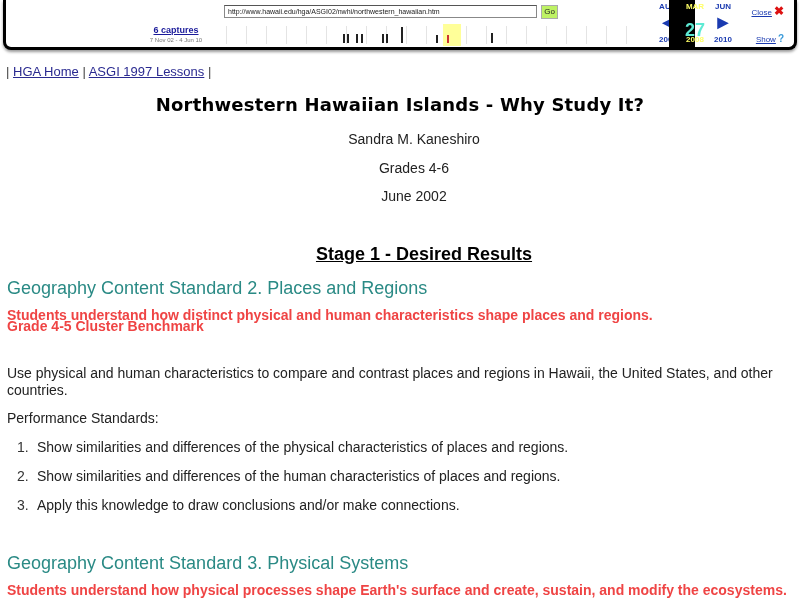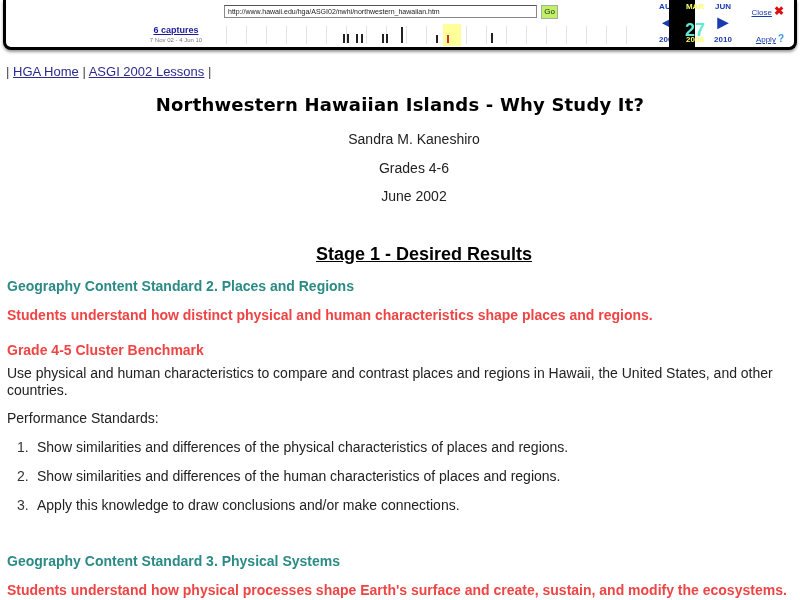--- a/index.html
+++ b/index.html
@@ -43,21 +43,21 @@
   .help-link .q { color: #3a9ad9; font-size: 10px; font-weight: bold; text-decoration: none; display: inline-block; margin-left: 2px; }
 
   
   .nav { position: absolute; left: 6px; top: 64px; font-size: 13px; color: #444; }
   .nav a { color: #2a2a90; text-decoration: underline; }
   .title { position: absolute; left: 0; top: 94px; width: 800px; text-align: center;
            font-family: "DejaVu Sans", sans-serif; font-size: 18px; font-weight: bold; color: #000; letter-spacing: 0.2px; }
   .center-line { position: absolute; left: 0; width: 800px; text-align: center; font-size: 14px; color: #222; padding-left: 28px; }
   .stage { position: absolute; left: 0; top: 244px; width: 800px; text-align: center; font-size: 18px;
            font-weight: bold; text-decoration: underline; color: #000; padding-left: 48px; }
-  .std-head { position: absolute; left: 7px; font-size: 14px; font-weight: bold; color: #2a8a85; }
+  .std-head { position: absolute; left: 7px; font-size: 18px; font-weight: normal; color: #2a8a85; }
   .bold-line { position: absolute; left: 7px; font-size: 14px; font-weight: bold; color: #ef4444; }
   .para { position: absolute; left: 7px; width: 786px; font-size: 14px; color: #222; line-height: 17px; }
   .ol { position: absolute; left: 17px; list-style: none; font-size: 14px; color: #222; }
   .ol li { height: 29px; }
   .ol .num { display: inline-block; width: 20px; color: #333; }
 </style>
 </head>
 <body>
 
 <div class="wb">
@@ -116,41 +116,41 @@
       <span class="y">2008</span>
     </div>
     <div class="col next">
       <span class="m">JUN</span>
       <span class="arrow">▶</span>
       <span class="y">2010</span>
     </div>
   </div>
 
   <div class="close-link"><span>Close</span><span class="x">✖</span></div>
-  <div class="help-link"><span>Apply</span><span class="q">?</span></div>
+  <div class="help-link"><span>Show</span><span class="q">?</span></div>
 </div>
 
 <div class="nav">
   <span>|</span>
   <a>HGA Home</a>
   <span>|</span>
-  <a>ASGI 2002 Lessons</a>
+  <a>ASGI 1997 Lessons</a>
   <span>|</span>
 </div>
 
 <div class="title">Northwestern Hawaiian Islands - Why Study It?</div>
 <div class="center-line" style="top:131px">Sandra M. Kaneshiro</div>
 <div class="center-line" style="top:160px">Grades 4-6</div>
 <div class="center-line" style="top:188px">June 2002</div>
 
 <div class="stage">Stage 1 - Desired Results</div>
 
 <div class="std-head" style="top:278px">Geography Content Standard 2. Places and Regions</div>
 <div class="bold-line" style="top:307px">Students understand how distinct physical and human characteristics shape places and regions.</div>
-<div class="bold-line" style="top:342px">Grade 4-5 Cluster Benchmark</div>
+<div class="bold-line" style="top:318px">Grade 4-5 Cluster Benchmark</div>
 <div class="para" style="top:365px">Use physical and human characteristics to compare and contrast places and regions in Hawaii, the United States, and other countries.</div>
 <div class="para" style="top:410px">Performance Standards:</div>
 
 <ol class="ol" style="top:439px">
   <li><span class="num">1.</span><span>Show similarities and differences of the physical characteristics of places and regions.</span></li>
   <li><span class="num">2.</span><span>Show similarities and differences of the human characteristics of places and regions.</span></li>
   <li><span class="num">3.</span><span>Apply this knowledge to draw conclusions and/or make connections.</span></li>
 </ol>
 
 <div class="std-head" style="top:553px">Geography Content Standard 3. Physical Systems</div>

